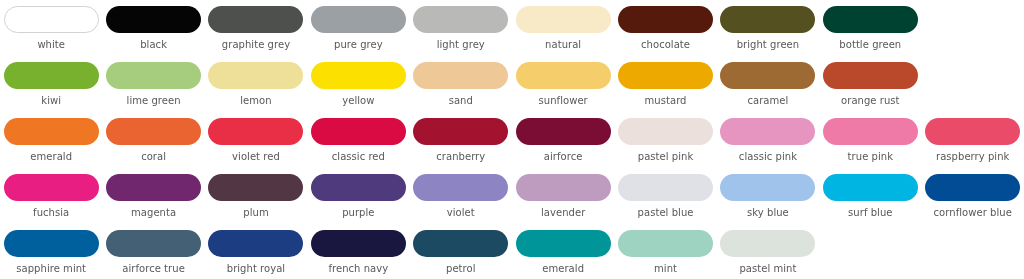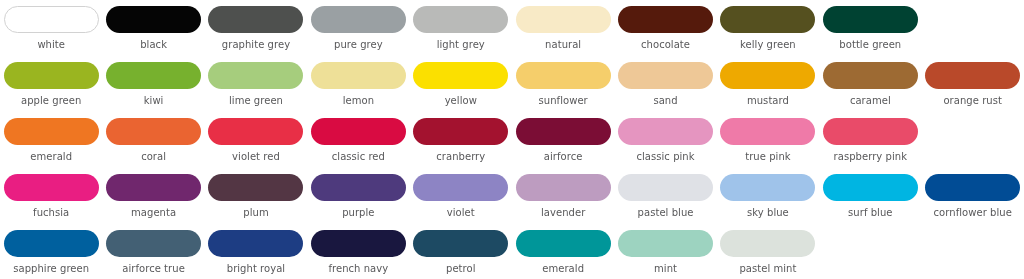--- a/index.html
+++ b/index.html
@@ -87,57 +87,53 @@
       <div class="swatch-cell">
         <span class="swatch-chip" style="background: rgb(248, 234, 198);"></span>
         <span class="swatch-label">natural</span>
       </div>
       <div class="swatch-cell">
         <span class="swatch-chip" style="background: rgb(85, 26, 12);"></span>
         <span class="swatch-label">chocolate</span>
       </div>
       <div class="swatch-cell">
         <span class="swatch-chip" style="background: rgb(85, 80, 31);"></span>
-        <span class="swatch-label">kelly green</span>
+        <span class="swatch-label">bright green</span>
       </div>
       <div class="swatch-cell">
         <span class="swatch-chip" style="background: rgb(0, 66, 50);"></span>
         <span class="swatch-label">bottle green</span>
       </div>
     </div>
     <div class="swatch-row">
       <div class="swatch-cell">
-        <span class="swatch-chip" style="background: rgb(154, 181, 32);"></span>
-        <span class="swatch-label">apple green</span>
-      </div>
-      <div class="swatch-cell">
         <span class="swatch-chip" style="background: rgb(119, 177, 46);"></span>
         <span class="swatch-label">kiwi</span>
       </div>
       <div class="swatch-cell">
         <span class="swatch-chip" style="background: rgb(166, 205, 125);"></span>
         <span class="swatch-label">lime green</span>
       </div>
       <div class="swatch-cell">
         <span class="swatch-chip" style="background: rgb(238, 224, 152);"></span>
         <span class="swatch-label">lemon</span>
       </div>
       <div class="swatch-cell">
         <span class="swatch-chip" style="background: rgb(251, 224, 0);"></span>
         <span class="swatch-label">yellow</span>
       </div>
       <div class="swatch-cell">
+        <span class="swatch-chip" style="background: rgb(238, 200, 151);"></span>
+        <span class="swatch-label">sand</span>
+      </div>
+      <div class="swatch-cell">
         <span class="swatch-chip" style="background: rgb(245, 206, 107);"></span>
         <span class="swatch-label">sunflower</span>
       </div>
       <div class="swatch-cell">
-        <span class="swatch-chip" style="background: rgb(238, 200, 151);"></span>
-        <span class="swatch-label">sand</span>
-      </div>
-      <div class="swatch-cell">
         <span class="swatch-chip" style="background: rgb(238, 169, 0);"></span>
         <span class="swatch-label">mustard</span>
       </div>
       <div class="swatch-cell">
         <span class="swatch-chip" style="background: rgb(157, 106, 51);"></span>
         <span class="swatch-label">caramel</span>
       </div>
       <div class="swatch-cell">
         <span class="swatch-chip" style="background: rgb(185, 73, 42);"></span>
         <span class="swatch-label">orange rust</span>
@@ -162,20 +158,24 @@
       </div>
       <div class="swatch-cell">
         <span class="swatch-chip" style="background: rgb(163, 18, 47);"></span>
         <span class="swatch-label">cranberry</span>
       </div>
       <div class="swatch-cell">
         <span class="swatch-chip" style="background: rgb(123, 13, 53);"></span>
         <span class="swatch-label">airforce</span>
       </div>
       <div class="swatch-cell">
+        <span class="swatch-chip" style="background: rgb(236, 224, 220);"></span>
+        <span class="swatch-label">pastel pink</span>
+      </div>
+      <div class="swatch-cell">
         <span class="swatch-chip" style="background: rgb(229, 149, 192);"></span>
         <span class="swatch-label">classic pink</span>
       </div>
       <div class="swatch-cell">
         <span class="swatch-chip" style="background: rgb(239, 122, 168);"></span>
         <span class="swatch-label">true pink</span>
       </div>
       <div class="swatch-cell">
         <span class="swatch-chip" style="background: rgb(233, 75, 105);"></span>
         <span class="swatch-label">raspberry pink</span>
@@ -219,21 +219,21 @@
         <span class="swatch-label">surf blue</span>
       </div>
       <div class="swatch-cell">
         <span class="swatch-chip" style="background: rgb(1, 76, 149);"></span>
         <span class="swatch-label">cornflower blue</span>
       </div>
     </div>
     <div class="swatch-row">
       <div class="swatch-cell">
         <span class="swatch-chip" style="background: rgb(0, 96, 158);"></span>
-        <span class="swatch-label">sapphire green</span>
+        <span class="swatch-label">sapphire mint</span>
       </div>
       <div class="swatch-cell">
         <span class="swatch-chip" style="background: rgb(67, 96, 116);"></span>
         <span class="swatch-label">airforce true</span>
       </div>
       <div class="swatch-cell">
         <span class="swatch-chip" style="background: rgb(29, 61, 131);"></span>
         <span class="swatch-label">bright royal</span>
       </div>
       <div class="swatch-cell">

